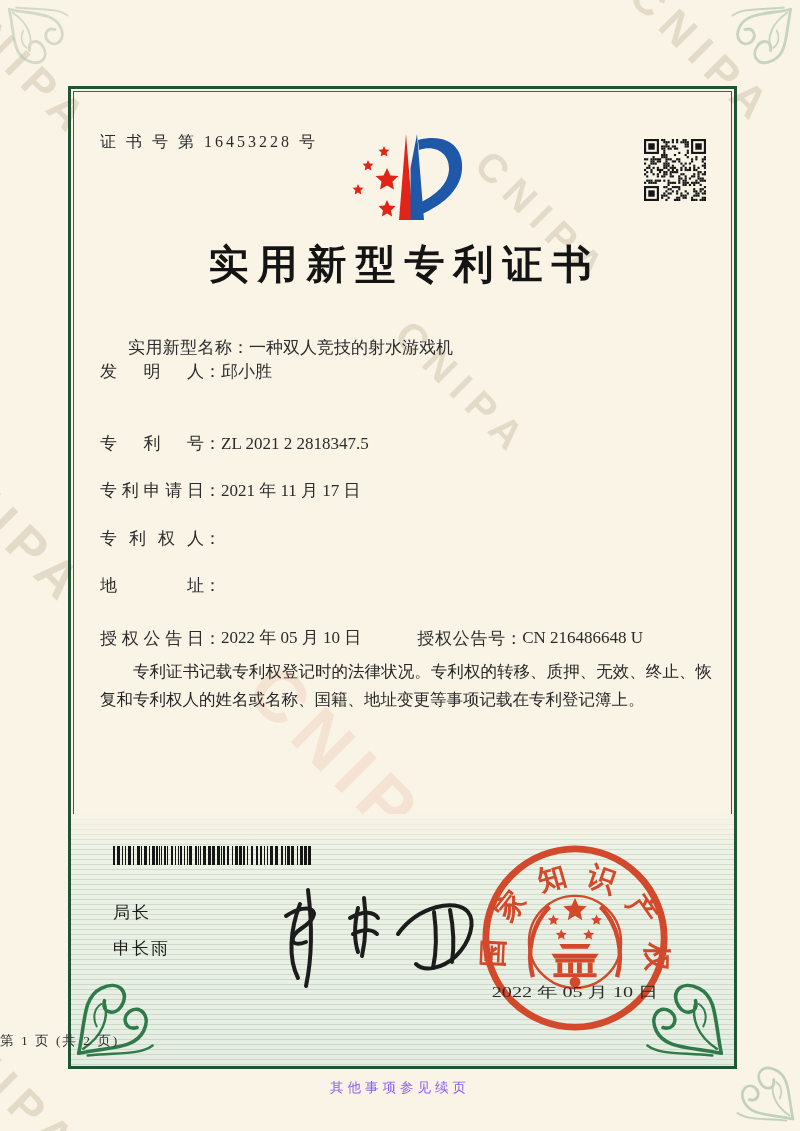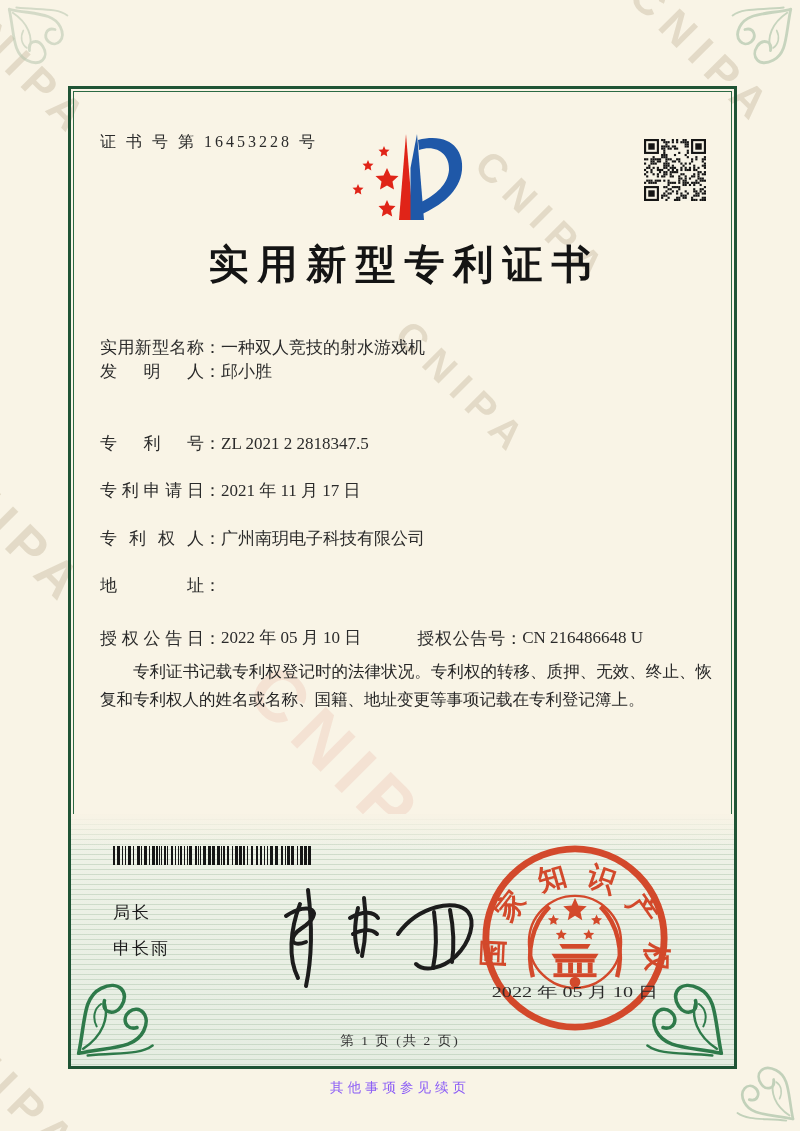--- a/index.html
+++ b/index.html
@@ -42,21 +42,21 @@
   .grant-group{display:flex;align-items:flex-end;}
   .grant-gap{width:56px;flex:none;}
   .paras{position:absolute;left:100px;top:658px;width:612px;font-size:16.5px;line-height:28px;text-align:justify;color:#262626;}
   .paras p{margin:0;text-indent:2em;}
   .barcode{position:absolute;left:113px;top:846px;width:208px;height:19px;display:flex;align-items:stretch;}
   .barcode div{flex:none;height:100%;}
   .officer{position:absolute;left:113px;font-size:17px;letter-spacing:2px;color:#1d1d1d;
     font-family:"Liberation Sans","DejaVu Sans",sans-serif;}
   .sig{position:absolute;left:252px;top:882px;}
   .seal{position:absolute;left:477px;top:842px;}
-  .pagefoot{position:absolute;left:0;right:0;top:1032px;text-align:center;font-size:13.5px;letter-spacing:2px;color:#333;}
+  .pagefoot{position:absolute;left:0;right:0;top:1032px;text-align:left;font-size:13.5px;letter-spacing:2px;color:#333;}
   .contnote{position:absolute;left:0;right:0;top:1079px;text-align:center;font-size:13.5px;letter-spacing:4px;color:#8b5cf6;}
   .fl{position:absolute;pointer-events:none;}
   .hiddefs{position:absolute;width:0;height:0;overflow:hidden;}
 </style>
 </head>
 <body>
 
 <svg class="hiddefs" aria-hidden="true">
   <defs>
     <g id="flourish" stroke-linecap="round" fill="none" stroke-width="3.2">
@@ -386,21 +386,21 @@
     <rect x="22" y="0" width="7" height="7" fill="#151515"></rect>
     <rect x="23" y="1" width="5" height="5" fill="#f7f3e6"></rect>
     <rect x="24" y="2" width="3" height="3" fill="#151515"></rect>
     <rect x="0" y="22" width="7" height="7" fill="#151515"></rect>
     <rect x="1" y="23" width="5" height="5" fill="#f7f3e6"></rect>
     <rect x="2" y="24" width="3" height="3" fill="#151515"></rect>
   </svg>
 
 <div class="title">实用新型专利证书</div>
 
-<div class="frow" style="top:336px;">
+<div class="frow" style="top:336px;margin-left:28px;">
   <span class="flabel">实用新型名称</span>
     <span class="colon">：</span>
   <span class="fvalue">一种双人竞技的射水游戏机</span>
 </div>
 <div class="frow" style="top:360px;">
   <span class="flabel">发明人</span>
     <span class="colon">：</span>
   <span class="fvalue">邱小胜</span>
 </div>
 <div class="frow" style="top:432px;">
@@ -409,21 +409,20 @@
   <span class="fvalue">ZL 2021 2 2818347.5</span>
 </div>
 <div class="frow" style="top:479px;">
   <span class="flabel">专利申请日</span>
     <span class="colon">：</span>
   <span class="fvalue">2021 年 11 月 17 日</span>
 </div>
 <div class="frow" style="top:527px;">
   <span class="flabel">专利权人</span>
     <span class="colon">：</span>
-  <span class="fvalue">广州南玥电子科技有限公司</span>
 </div>
 <div class="frow" style="top:574px;">
   <span class="flabel">地址</span>
     <span class="colon">：</span>
 </div>
 <div class="frow" style="top:626px;">
   <span class="grant-group">
     <span class="flabel">授权公告日</span>
       <span class="colon">：</span>
     <span class="fvalue">2022 年 05 月 10 日</span>

